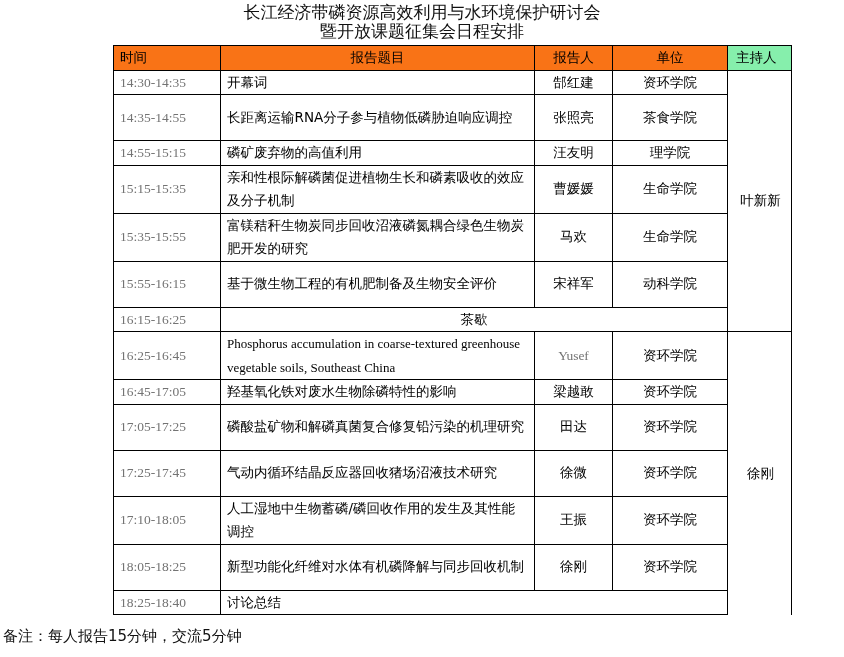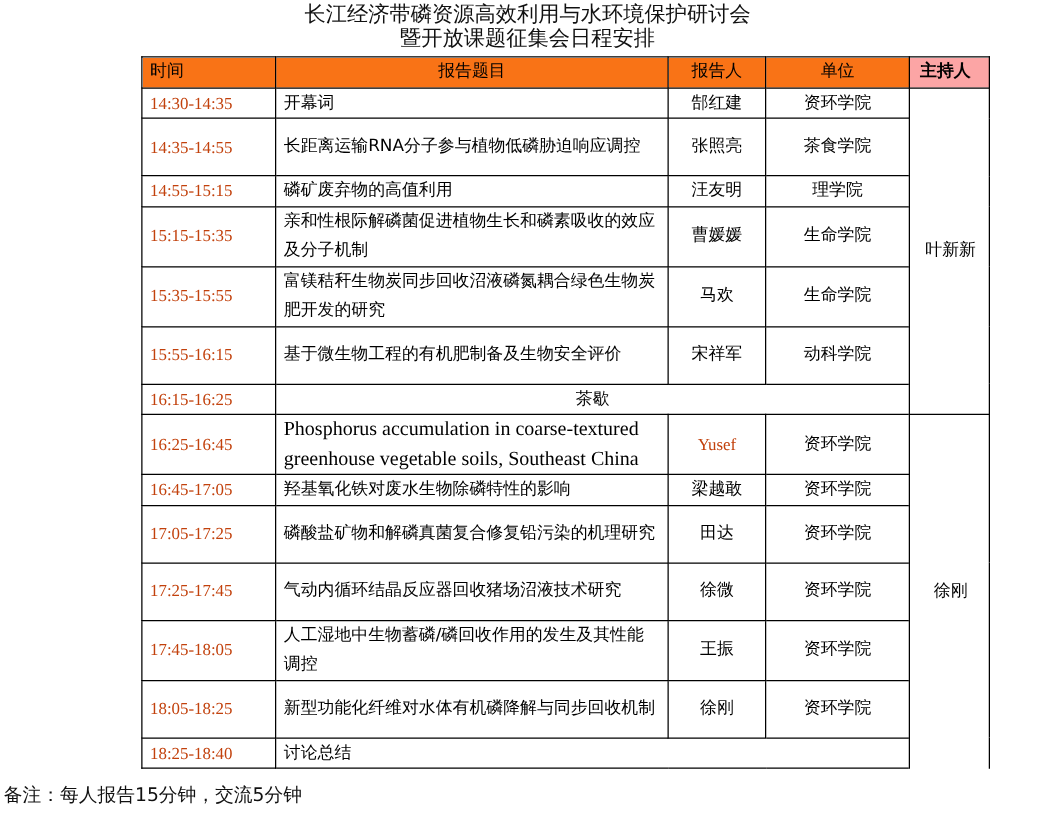--- a/index.html
+++ b/index.html
@@ -22,25 +22,25 @@
     }
     table.sched td, table.sched th {
       border: 1.5px solid #000;
       padding: 0 6px;
       font-weight: normal;
       vertical-align: middle;
       line-height: 23.5px;
       overflow: hidden;
     }
     .hdr th { background: #f97316; height: 23px; }
-    .hdr th.host-h { background: #fca5a5; text-align: left; padding-left: 8px; font-weight: bold; }
+    .hdr th.host-h { background: #86efac; text-align: left; padding-left: 8px; }
     .hdr th.time-h { text-align: left; }
-    .time { font-family: "Liberation Serif", "DejaVu Serif", serif; font-size: 13.5px; color: #c2410c; }
+    .time { font-family: "Liberation Serif", "DejaVu Serif", serif; font-size: 13.5px; color: #737373; }
     .topic { text-align: left; margin-left: 23px; }
-    .topic.en { font-family: "Liberation Serif", "DejaVu Serif", serif; font-size: 16px; }
+    .topic.en { font-family: "Liberation Serif", "DejaVu Serif", serif; font-size: 13px; }
     .center { text-align: center; margin-left: 47px; }
     .host { text-align: center; padding-left: 8px !important; }
     .r1 { height: 23px; }
     .r2 { height: 46px; }
     .nobottom { border-bottom: none !important; }
     .noright { border-right: none !important; }
     .note {
       position: absolute; left: 3px; top: 627px;
       font-family: "DejaVu Sans", "Liberation Sans", sans-serif;
       font-size: 15px; color: #111;
@@ -130,21 +130,21 @@
     <td class="center">田达</td>
     <td class="center">资环学院</td>
   </tr>
   <tr class="r2">
     <td class="time">17:25-17:45</td>
     <td class="topic">气动内循环结晶反应器回收猪场沼液技术研究</td>
     <td class="center">徐微</td>
     <td class="center">资环学院</td>
   </tr>
   <tr class="r2">
-    <td class="time">17:45-18:05</td>
+    <td class="time">17:10-18:05</td>
     <td class="topic">人工湿地中生物蓄磷/磷回收作用的发生及其性能调控</td>
     <td class="center">王振</td>
     <td class="center">资环学院</td>
   </tr>
   <tr class="r2">
     <td class="time">18:05-18:25</td>
     <td class="topic">新型功能化纤维对水体有机磷降解与同步回收机制</td>
     <td class="center nobottom">徐刚</td>
     <td class="center">资环学院</td>
   </tr>

